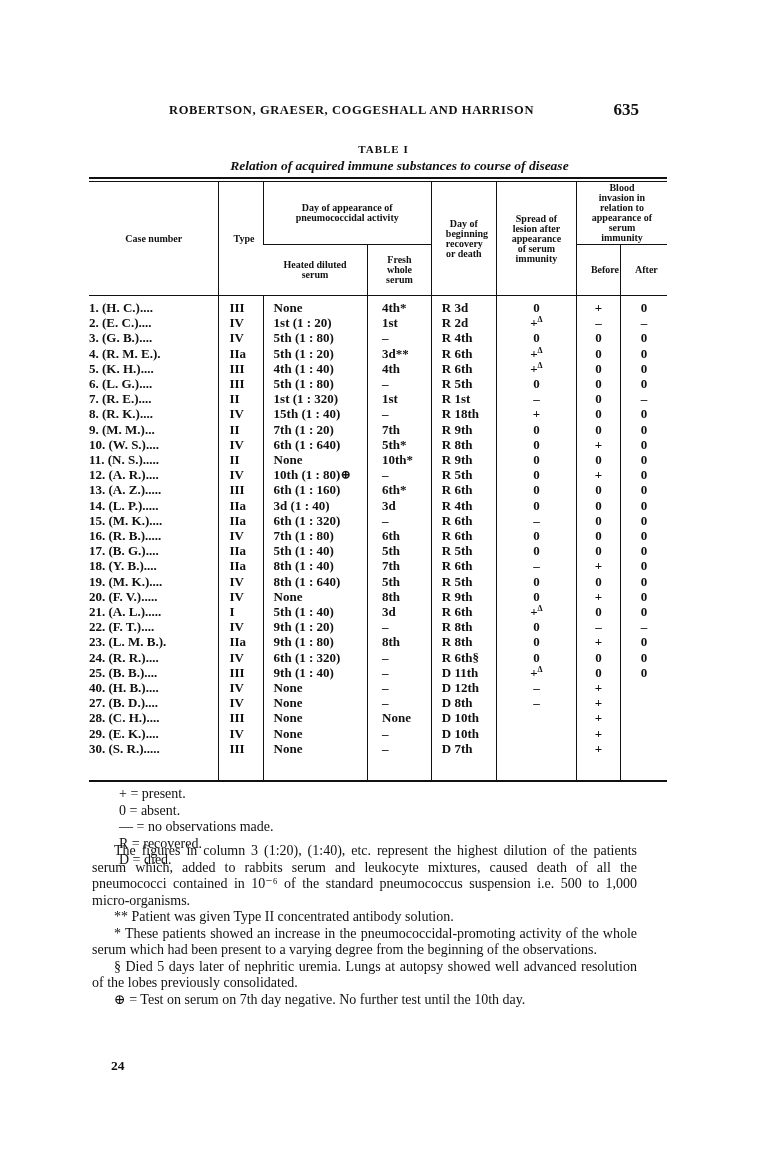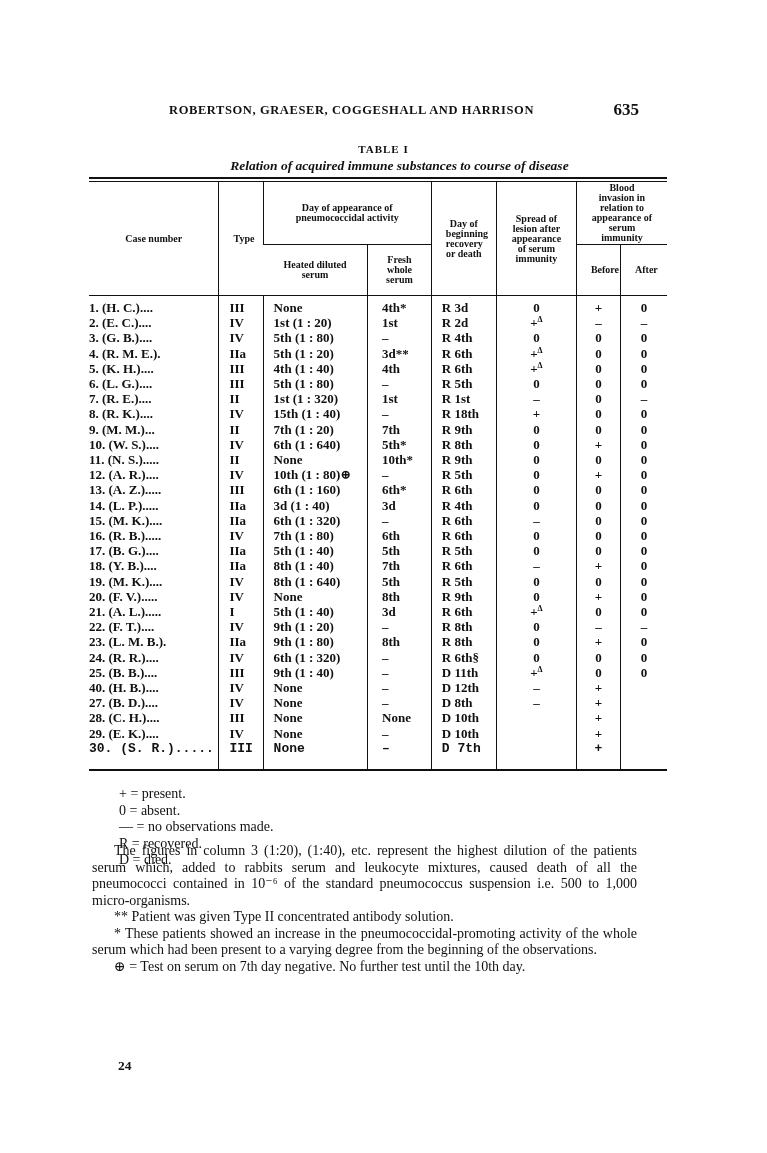--- a/index.html
+++ b/index.html
@@ -30,37 +30,37 @@
   }
   .hdr th { border-left: 1.5px solid #111; }
   .hdr th:first-child { border-left: none; }
   .hdr-bottom { border-bottom: 1px solid #111; }
   td {
     font-size: 13px; font-weight: bold; line-height: 15.2px; padding: 0 3px;
     white-space: nowrap; border-left: 1.5px solid #111;
   }
   td:first-child { border-left: none; padding-left: 0; }
   tbody tr:first-child td { padding-top: 4px; }
-  tbody tr:last-child td { padding-bottom: 13px; font-family: Liberation Mono, monospace; }
+  tbody tr:last-child td { padding-bottom: 24px; }
   .c-center { text-align: center; }
   .c-left { text-align: left; padding-left: 10px; }
   .c-heated { text-align: left; padding-left: 10px; }
   .c-fresh { text-align: left; padding-left: 14px; }
   .rule-bottom { border-top: 2px solid #111; }
   sup { font-size: 8px; line-height: 0; }
   .legend {
     position: absolute; top: 786px; left: 119px; font-size: 14px; line-height: 16.5px;
   }
   .notes {
     position: absolute; top: 843px; left: 92px; width: 545px; font-size: 14px; line-height: 16.5px;
     text-align: justify;
   }
   .notes p { margin: 0; text-indent: 22px; }
   .footer-sig {
-    position: absolute; top: 1058px; left: 118px; font-size: 13.5px; font-weight: bold;
+    position: absolute; top: 1058px; left: 111px; font-size: 13.5px; font-weight: bold;
   }
 </style>
 </head>
 <body>
 
 <div class="running-head">
   <span class="authors">ROBERTSON, GRAESER, COGGESHALL AND HARRISON</span>
   <span class="pageno">635</span>
 </div>
 
@@ -408,16 +408,17 @@
   <div>0 = absent.</div>
   <div>— = no observations made.</div>
   <div>R = recovered.</div>
   <div>D = died.</div>
 </div>
 
 <div class="notes">
   <p>The figures in column 3 (1:20), (1:40), etc. represent the highest dilution of the patients serum which, added to rabbits serum and leukocyte mixtures, caused death of all the pneumococci contained in 10⁻⁶ of the standard pneumococcus suspension i.e. 500 to 1,000 micro-organisms.</p>
   <p>** Patient was given Type II concentrated antibody solution.</p>
   <p>* These patients showed an increase in the pneumococcidal-promoting activity of the whole serum which had been present to a varying degree from the beginning of the observations.</p>
+  <p>§ Died 5 days later of nephritic uremia.  Lungs at autopsy showed well advanced resolution of the lobes previously consolidated.</p>
   <p>⊕ = Test on serum on 7th day negative.  No further test until the 10th day.</p>
 </div>
 
 <div class="footer-sig">24</div>
 
 </body></html>

